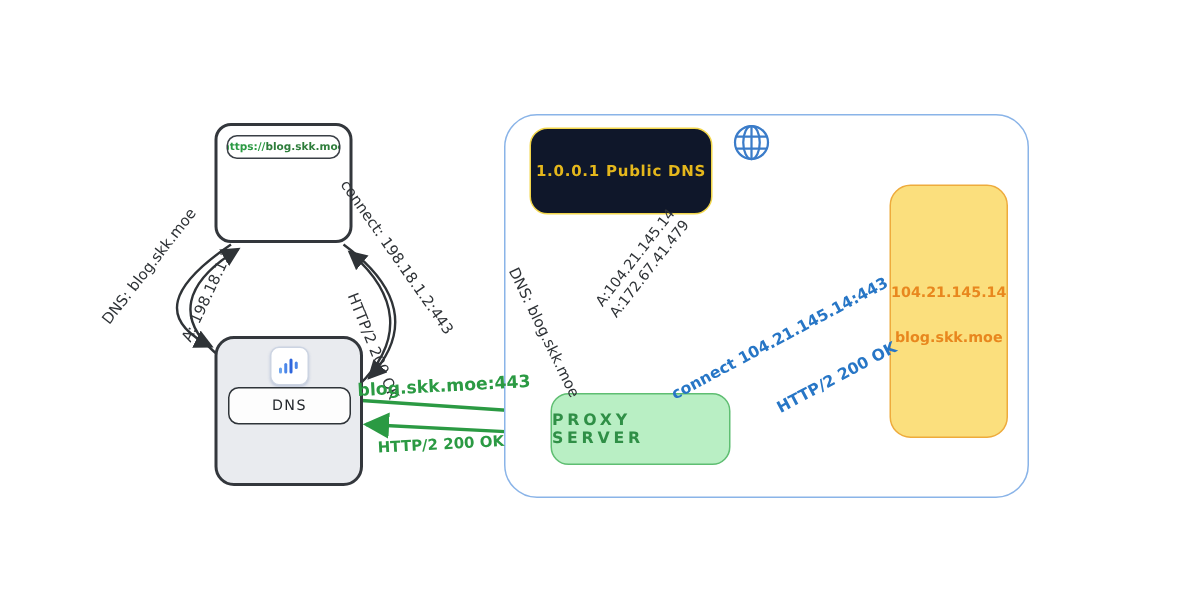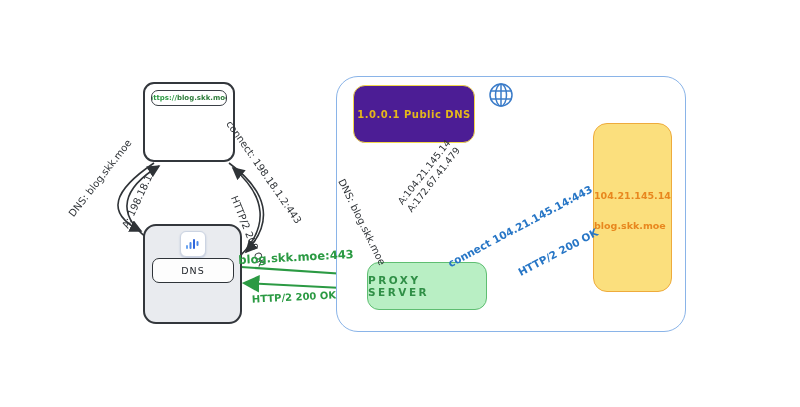--- a/index.html
+++ b/index.html
@@ -44,36 +44,36 @@
   .module.dns{top:32px;height:23px;}
   .module.tun{top:60px;height:27px;border-radius:9px;}
 
   
   .cloud{
     left:336px;top:76px;width:348px;height:254px;
     border:1.6px solid #8ab4e8;border-radius:22px;background:#ffffff;
   }
   .pubdns{
     left:353px;top:85px;width:120px;height:56px;
-    background:#4c1d95;border:1.6px solid #f2d64b;border-radius:12px;
+    background:#0f172a;border:1.6px solid #f2d64b;border-radius:12px;
     display:flex;align-items:center;justify-content:center;
     font-size:10px;font-weight:bold;color:#e4b71c;letter-spacing:.5px;
   }
   .proxy{
     left:367px;top:262px;width:118px;height:46px;
     background:#b9efc4;border:1.7px solid #5fbe72;border-radius:12px;
     display:flex;align-items:center;justify-content:flex-start;
     font-size:10.5px;font-weight:bold;color:#2f8f46;letter-spacing:2.5px;
   }
   .origin{
     left:593px;top:123px;width:77px;height:167px;
     background:#fbdf7d;border:1.7px solid #eeab3c;border-radius:14px;
   }
   .origin span{
-    position:absolute;left:0;width:100%;text-align:left;
+    position:absolute;left:0;width:100%;text-align:center;
     font-size:9.5px;font-weight:bold;color:#e8871e;
   }
   .origin .ip{top:66px;}
   .origin .host{top:96px;}
 
   
   .lbl{
     position:absolute;white-space:nowrap;font-size:10px;color:#2f3337;
     transform-origin:center;font-weight:500;
   }

